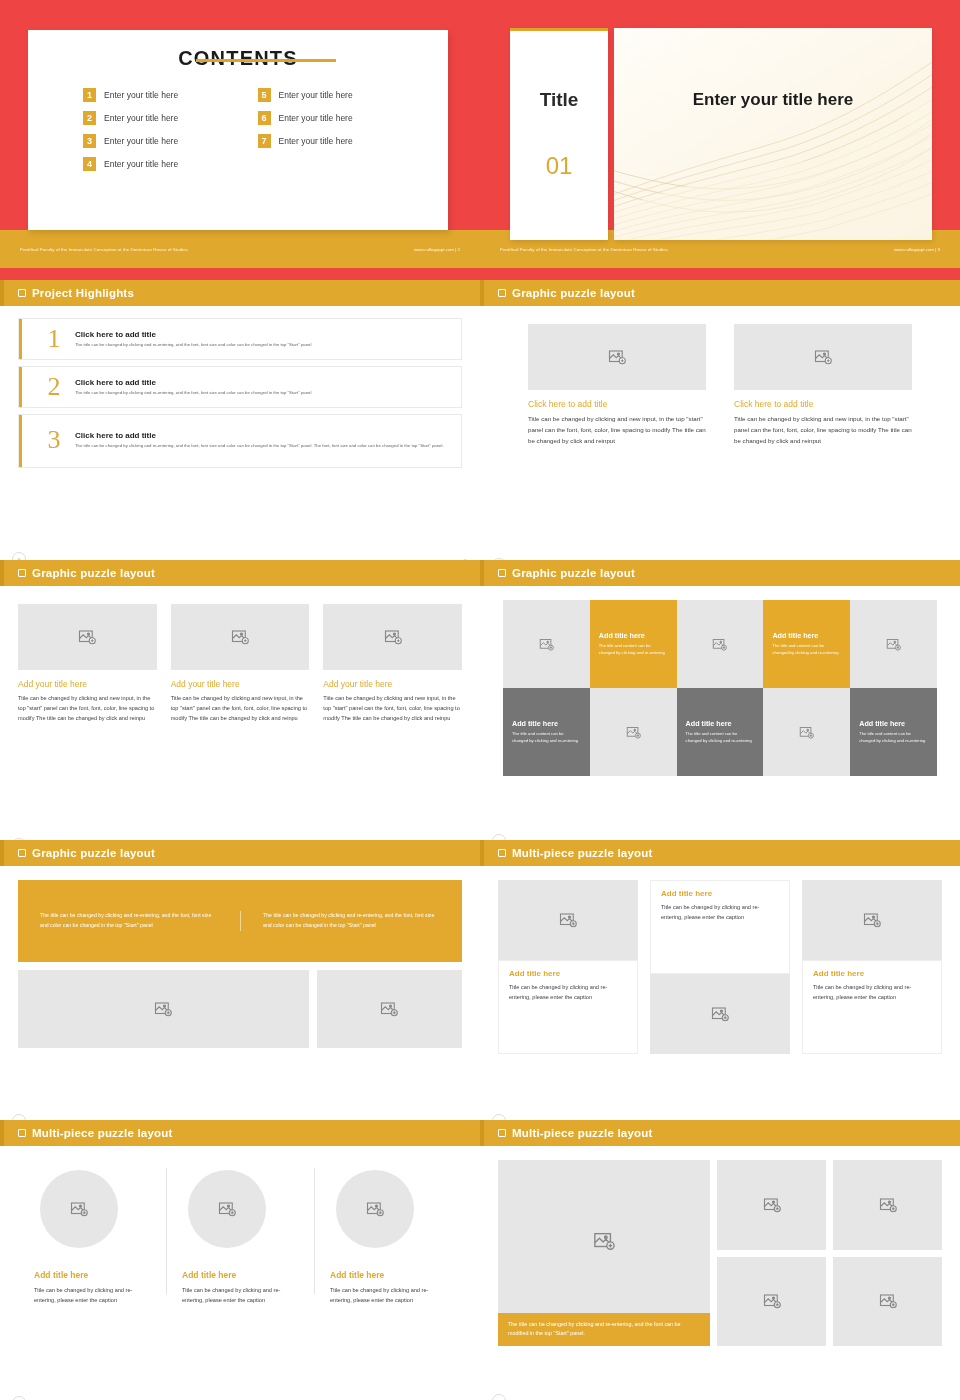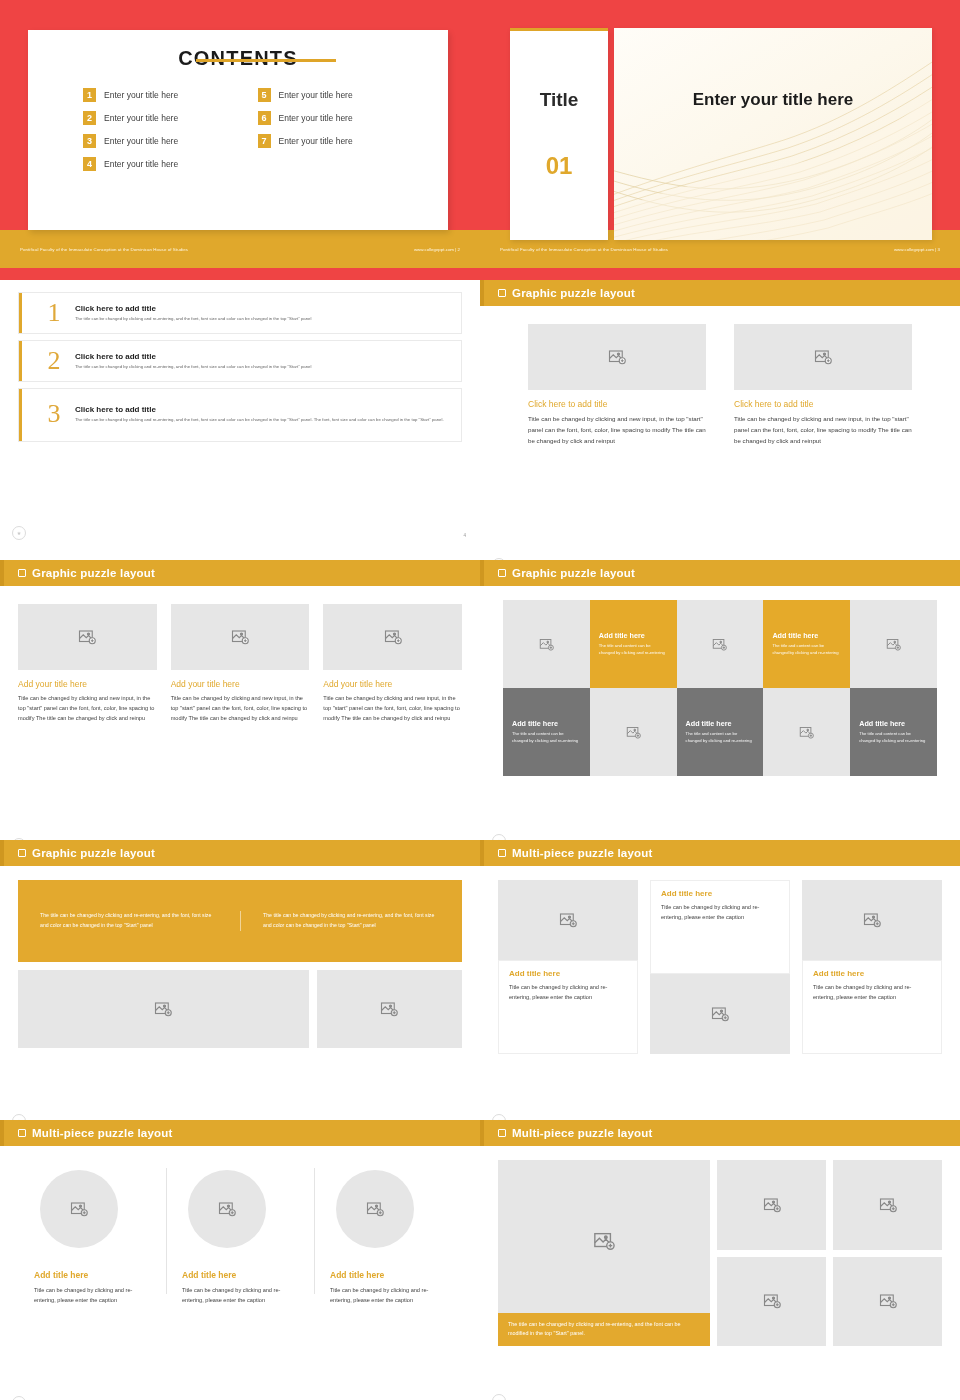--- a/index.html
+++ b/index.html
@@ -25,21 +25,21 @@
   .contents-title { text-align: center; font-size: 20px; font-weight: bold; letter-spacing: 1.2px; color: #1b1b1b; padding-top: 17px; }
   .contents-grid { display: grid; grid-template-columns: 1fr 1fr; margin: 18px 22px 0 55px; row-gap: 9px; column-gap: 6px; }
   .c-item { display: flex; align-items: center; gap: 8px; }
   .c-num { width: 13px; height: 14px; background: #e0a82c; color: #fff; font-size: 9px; font-weight: bold; display: flex; align-items: center; justify-content: center; }
   .c-lbl { font-size: 8.5px; color: #3c3c3c; }
 
   
   .part-panel { position: absolute; left: 30px; top: 28px; width: 98px; height: 212px; background: #fff; box-shadow: 1px 2px 5px rgba(0,0,0,.12); display: flex; flex-direction: column; align-items: center; justify-content: center; }
   .part-rule { position: absolute; left: 30px; top: 28px; width: 98px; height: 3px; background: #dfa529; }
   .part-word { font-size: 19px; font-weight: bold; color: #2a2a2a; line-height: 1.05; }
-  .part-num { font-size: 24px; font-weight: bold; color: #e0a82c; line-height: 1.05; margin-top: 43px; }
+  .part-num { font-size: 24px; font-weight: normal; color: #e0a82c; line-height: 1.05; margin-top: 43px; }
   .part-main { position: absolute; left: 134px; top: 28px; width: 318px; height: 212px;
       background: linear-gradient(150deg,#fffdf8 0%,#fdf8ec 45%,#faf1dd 100%); overflow: hidden; box-shadow: 1px 2px 5px rgba(0,0,0,.1); }
   .part-main h2 { position: absolute; left: 0; right: 0; top: 62px; text-align: center; font-size: 17px; font-weight: bold; color: #1c1c1c; z-index: 3; }
   .wave { position: absolute; inset: 0; z-index: 1; }
 
   
   .hdr { height: 26px; background: #e0a82c; display: flex; align-items: center; padding-left: 18px; position: relative; }
   .hdr::before { content: ""; position: absolute; left: 0; top: 0; bottom: 0; width: 4px; background: #cf9720; }
   .hdr-ico { width: 8px; height: 8px; border: 1.4px solid #fff; margin-right: 6px; border-radius: 1px; }
   .hdr-txt { color: #fff; font-size: 11.5px; font-weight: bold; letter-spacing: .2px; }
@@ -185,20 +185,24 @@
       <span class="part-num">01</span>
     </div>
     <div class="part-rule"></div>
     <div class="footer">
       <span class="footer-left">Pontifical Faculty of the Immaculate Conception at the Dominican House of Studies</span>
       <span class="footer-right">www.collegeppt.com  |  3</span>
     </div>
   </div>
 
   <div class="slide">
+    <div class="hdr">
+      <span class="hdr-ico"></span>
+      <span class="hdr-txt">Project Highlights</span>
+    </div>
     <div class="body">
       <div class="hl">
         <div class="hl-row">
           <span class="hl-num">1</span>
           <span class="hl-txt">
             <h4>Click here to add title</h4>
             <p>The title can be changed by clicking and re-entering, and the font, font size and color can be changed in the top "Start" panel</p>
           </span>
         </div>
         <div class="hl-row">

